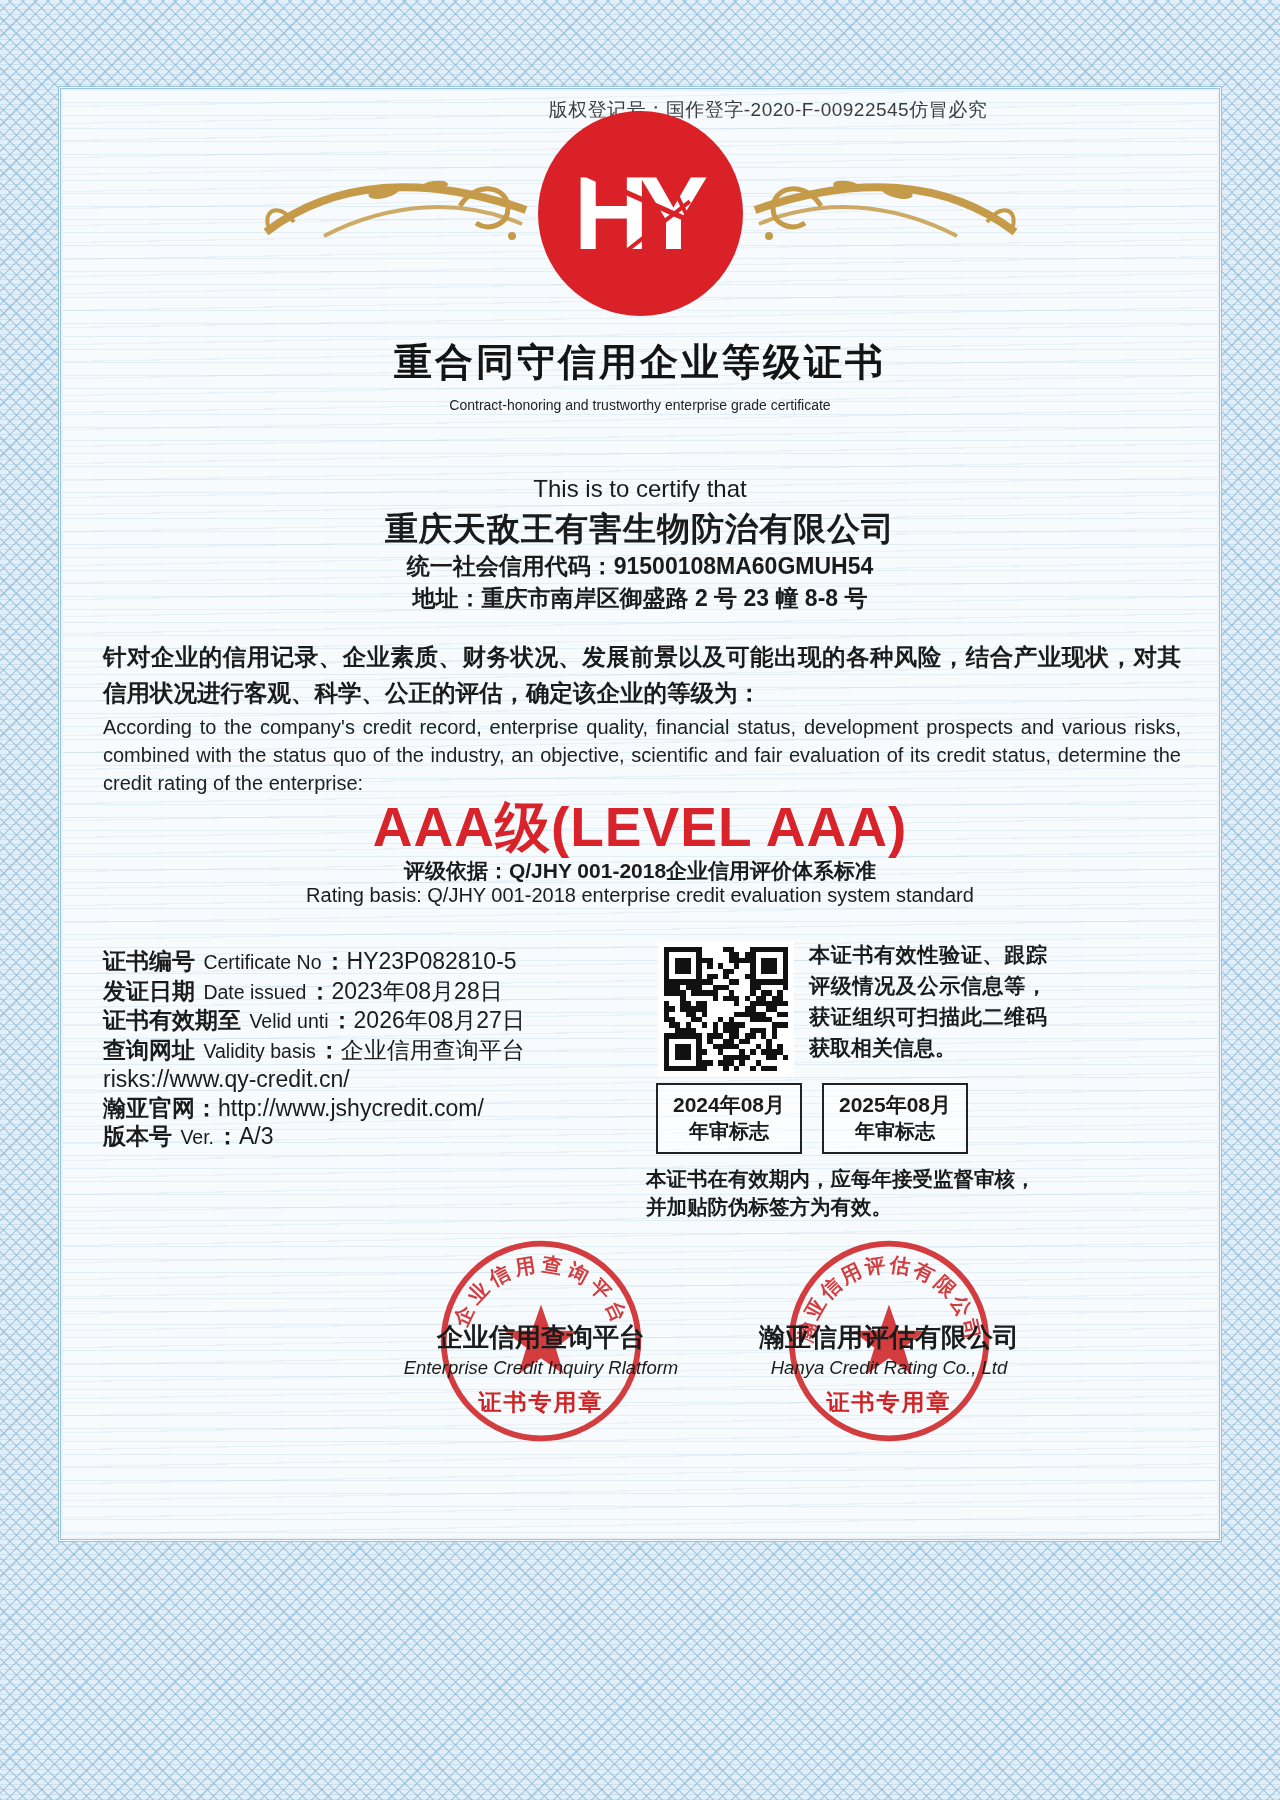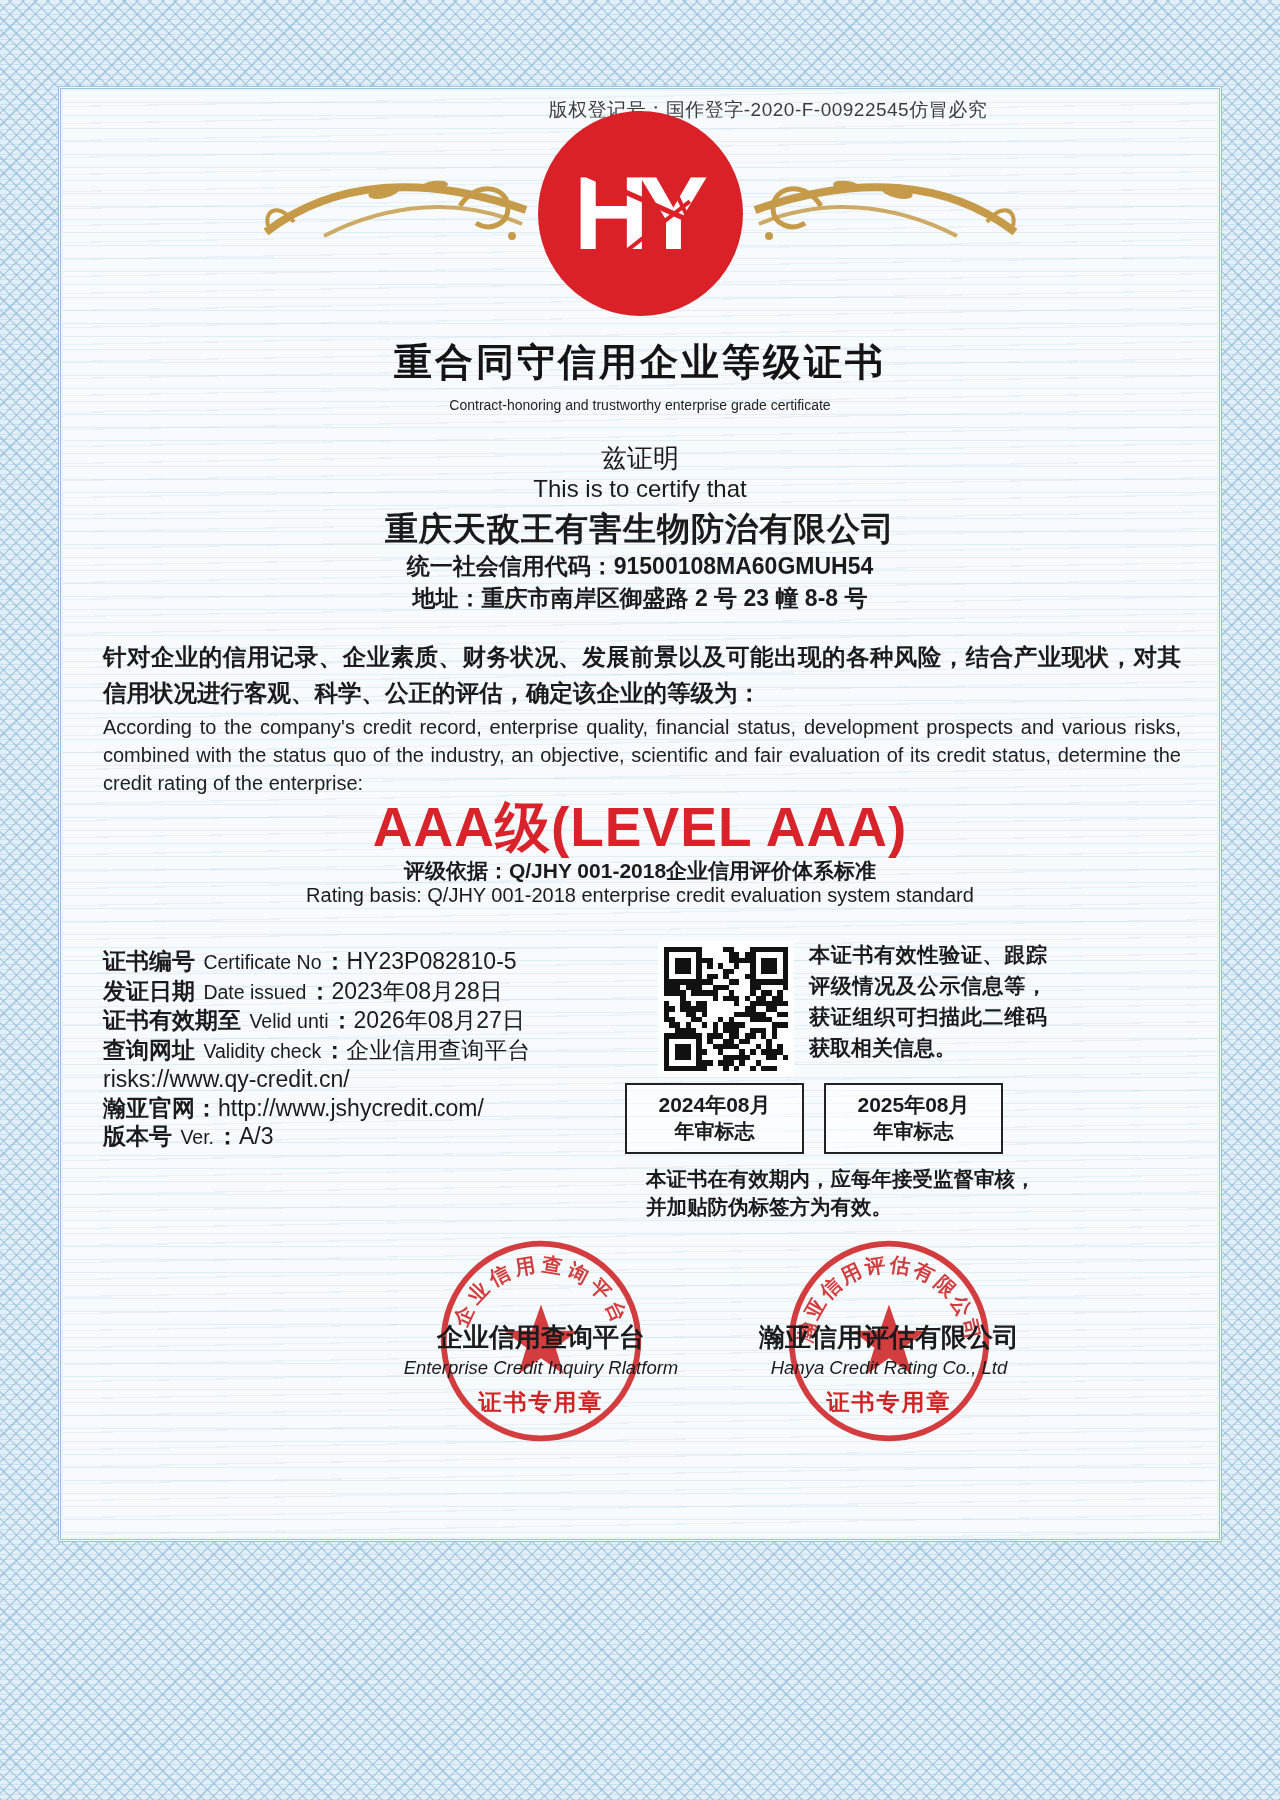--- a/index.html
+++ b/index.html
@@ -52,21 +52,21 @@
   .d-row{margin-bottom:3.5px;font-size:23px;line-height:25px;white-space:nowrap;}
   .d-zh{font-weight:600;}
   .d-en{font-size:19.5px;margin:0 2px;}
   .d-val{font-weight:500;}
 
   .qr{top:852px;left:597px;width:136px;height:136px;background:#fff;padding:6px;box-sizing:border-box;
       display:grid;grid-template-columns:repeat(23,1fr);grid-template-rows:repeat(23,1fr);}
   .qr i{background:#111;}
   .qr-note{top:850px;left:748px;width:238px;font-size:21px;line-height:31px;text-align:justify;font-weight:600;}
 
-  .audit-row{top:994px;left:564px;width:378px;display:flex;gap:20px;}
+  .audit-row{top:994px;left:595px;width:312px;display:flex;gap:20px;}
   .audit-box{flex:1;border:2.5px solid #222;background:rgba(255,255,255,.55);
      text-align:center;padding:7px 0 8px;}
   .audit-box .p{font-size:21px;font-weight:600;line-height:26px;}
   .audit-box .l{font-size:20px;font-weight:600;line-height:26px;}
 
   .sup-note{top:1076px;left:585px;width:402px;text-align:left;font-size:20.5px;line-height:28px;font-weight:600;}
 
   .seal-svg{width:212px;height:212px;opacity:.88;}
   .seal-left{top:1146px;left:374px;}
   .seal-right{top:1146px;left:722px;}
@@ -118,21 +118,20 @@
         <g fill="#c59b4a">
           <ellipse cx="120" cy="26" rx="16" ry="6" transform="rotate(-14 120 26)"></ellipse>
           <ellipse cx="170" cy="20" rx="14" ry="5" transform="rotate(-8 170 20)"></ellipse>
           <circle cx="248" cy="70" r="4"></circle>
         </g>
       </svg>
     </div>
 
     <div class="abs ctr title">重合同守信用企业等级证书</div>
     <div class="abs ctr subtitle">Contract-honoring and trustworthy enterprise grade certificate</div>
-    <div class="abs ctr certify-zh">兹证明</div>
     <div class="abs ctr certify-en">This is to certify that</div>
 
     <div class="abs ctr company">重庆天敌王有害生物防治有限公司</div>
     <div class="abs ctr code">统一社会信用代码：91500108MA60GMUH54</div>
     <div class="abs ctr address">地址：重庆市南岸区御盛路 2 号 23 幢 8-8 号</div>
 
     <div class="abs para para-zh">针对企业的信用记录、企业素质、财务状况、发展前景以及可能出现的各种风险，结合产业现状，对其信用状况进行客观、科学、公正的评估，确定该企业的等级为：</div>
     <div class="abs para para-en">According to the company's credit record, enterprise quality, financial status, development prospects and various risks, combined with the status quo of the industry, an objective, scientific and fair evaluation of its credit status, determine the credit rating of the enterprise:</div>
 
     <div class="abs ctr level" style="color:#d8232a">AAA级(LEVEL AAA)</div>
@@ -147,21 +146,21 @@
       <div class="d-row">
         <span class="d-zh">发证日期</span>
         <span class="d-en">Date issued</span><span class="d-zh">：</span><span class="d-val">2023年08月28日</span>
       </div>
       <div class="d-row">
         <span class="d-zh">证书有效期至</span>
         <span class="d-en">Velid unti</span><span class="d-zh">：</span><span class="d-val">2026年08月27日</span>
       </div>
       <div class="d-row">
         <span class="d-zh">查询网址</span>
-        <span class="d-en">Validity check</span><span class="d-zh">：</span><span class="d-val">企业信用查询平台</span>
+        <span class="d-en">Validity basis</span><span class="d-zh">：</span><span class="d-val">企业信用查询平台</span>
       </div>
       <div class="d-row">
         <span class="d-val">risks://www.qy-credit.cn/</span>
       </div>
       <div class="d-row">
         <span class="d-zh">瀚亚官网</span><span class="d-zh">：</span><span class="d-val">http://www.jshycredit.com/</span>
       </div>
       <div class="d-row">
         <span class="d-zh">版本号</span>
         <span class="d-en">Ver.</span><span class="d-zh">：</span><span class="d-val">A/3</span>

